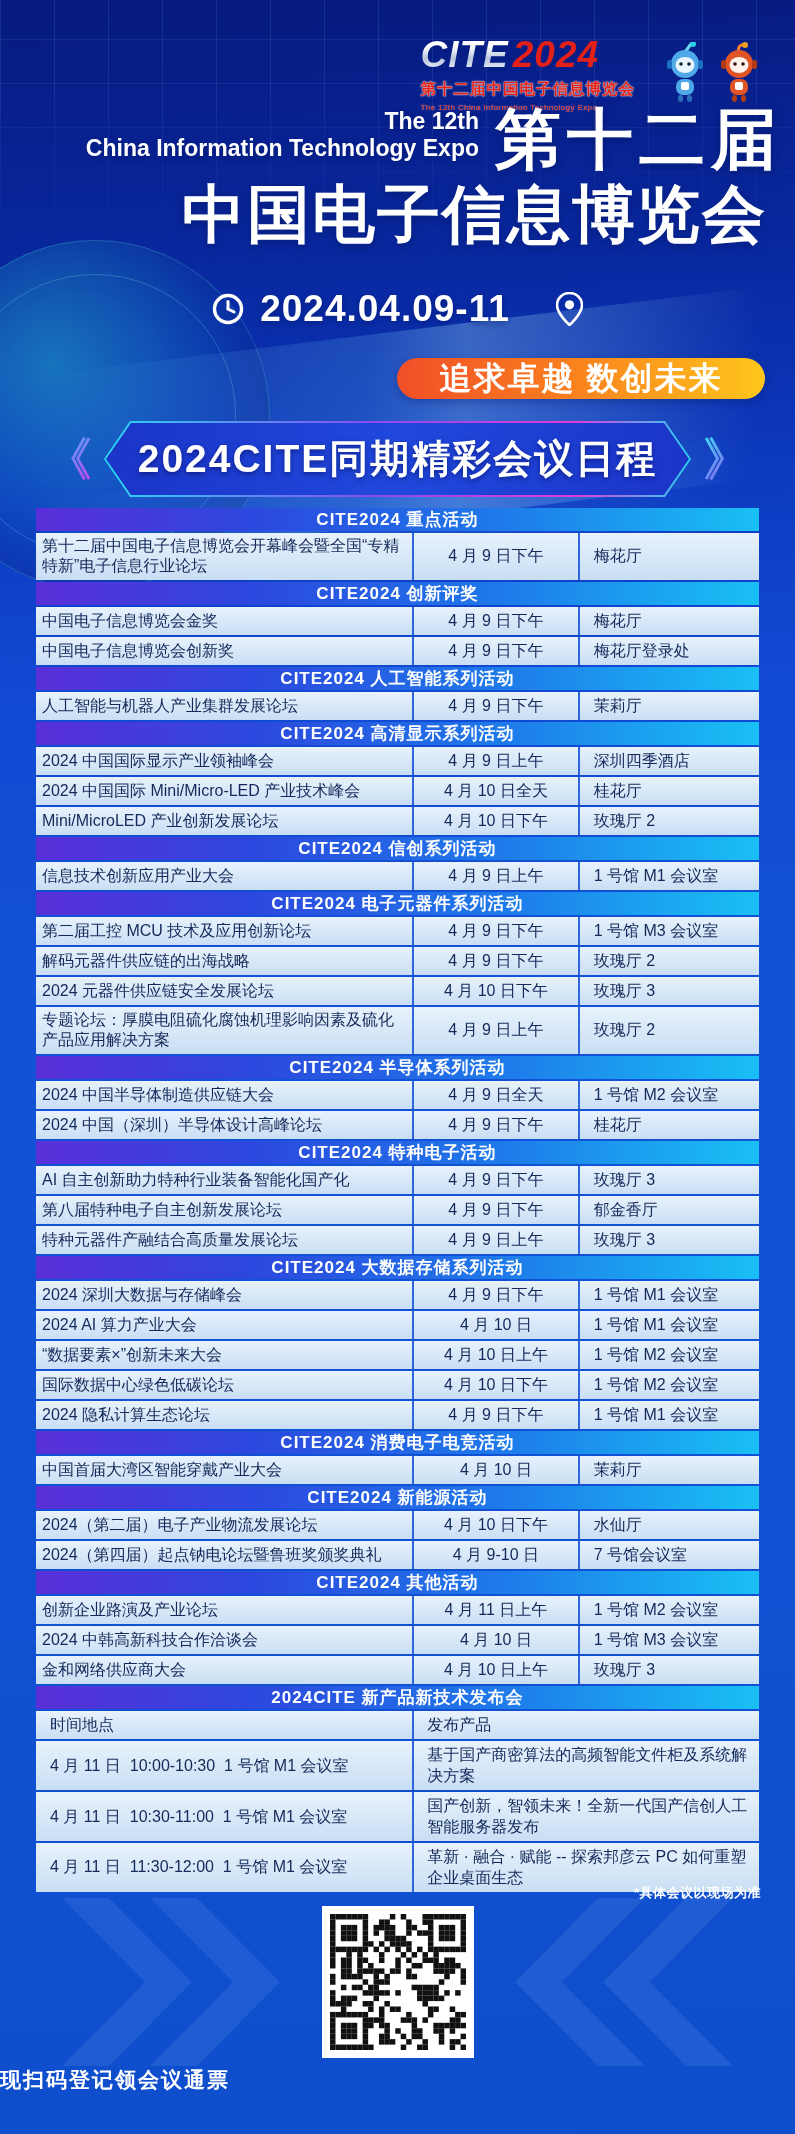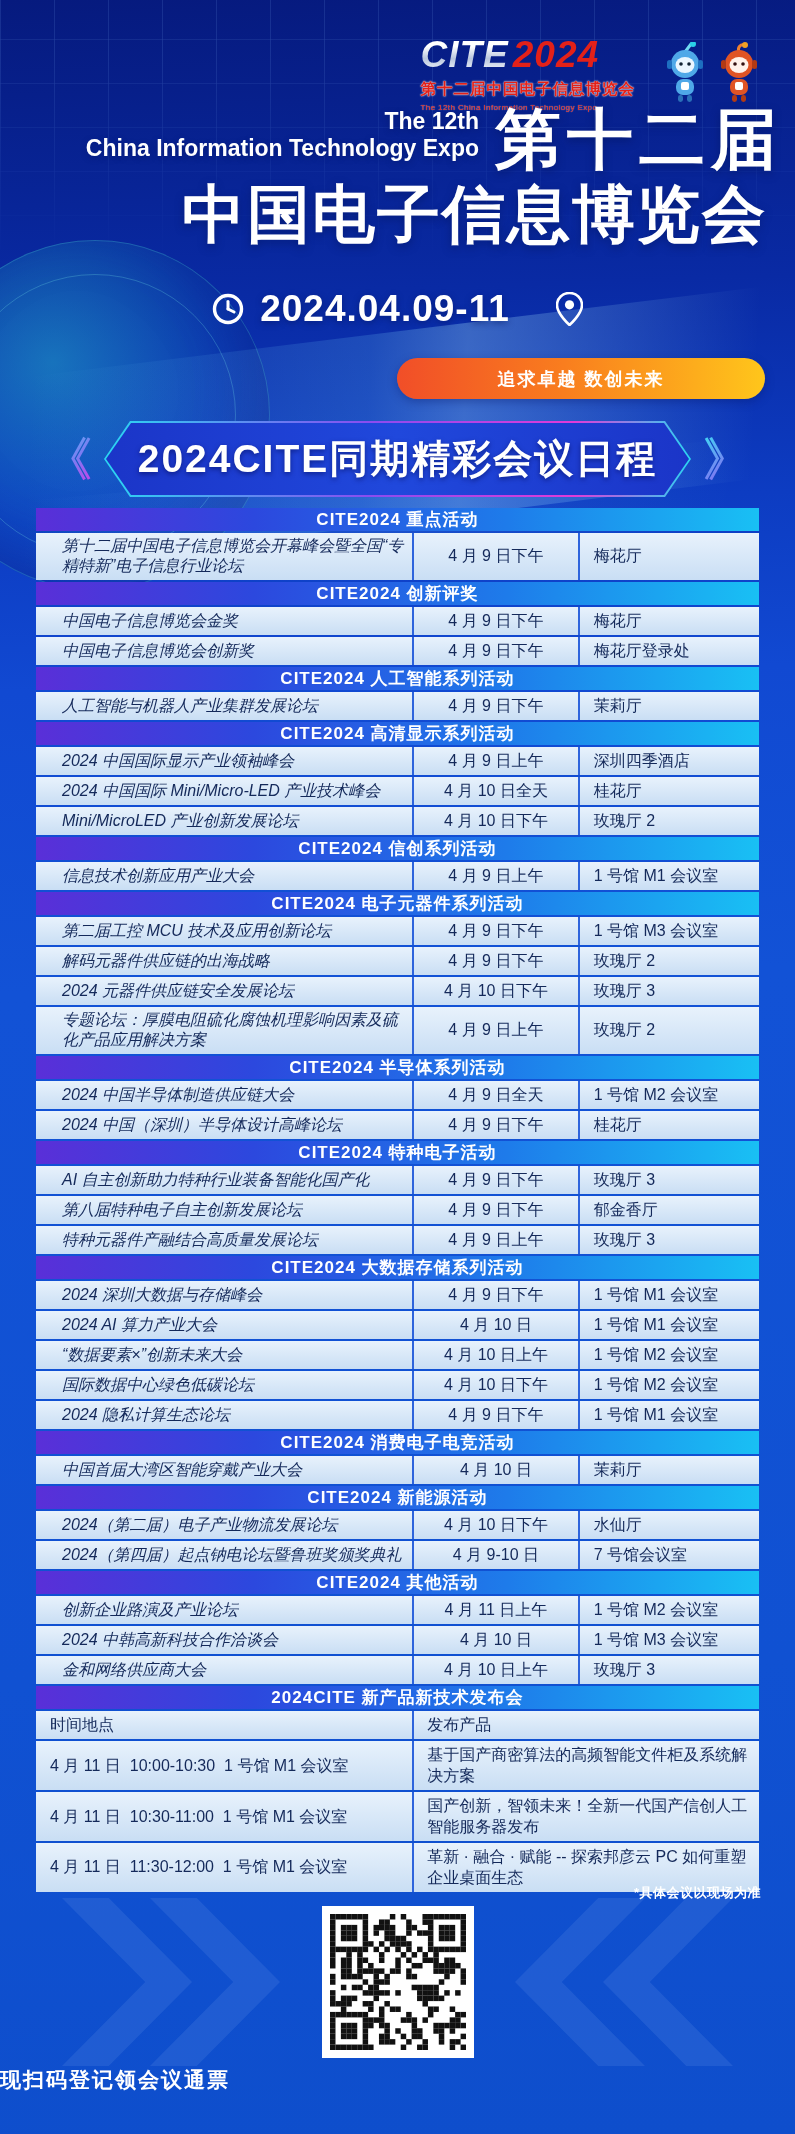--- a/index.html
+++ b/index.html
@@ -42,21 +42,21 @@
     text-shadow:0 3px 8px rgba(0,20,90,.5);}
   
   .date-row{position:absolute;left:0;top:288px;width:100%;display:flex;justify-content:center;align-items:center;gap:16px;color:#fff;}
   .date-text{font-size:37px;font-weight:900;letter-spacing:1px;text-shadow:0 2px 6px rgba(0,20,90,.5);}
   .venue-text{font-size:34px;font-weight:900;letter-spacing:1px;text-shadow:0 2px 6px rgba(0,20,90,.5);}
   .ico{flex:0 0 auto;display:block;}
   .venue-gap{width:14px;}
   
   .slogan{position:absolute;right:30px;top:358px;width:368px;height:41px;border-radius:21px;
     background:linear-gradient(90deg,#f14e28 0%,#f97d1e 45%,#ffc61b 100%);
-    display:flex;align-items:center;justify-content:center;color:#fff;font-size:18px;font-weight:800;letter-spacing:2px;
+    display:flex;align-items:center;justify-content:center;color:#fff;font-size:32px;font-weight:800;letter-spacing:2px;
     box-shadow:0 3px 10px rgba(0,20,100,.35);}
   
   .banner{position:absolute;left:38px;top:421px;width:719px;height:76px;}
   .banner .mark{position:absolute;top:8px;font-size:46px;font-weight:900;line-height:60px;
     background:linear-gradient(135deg,#37e6f4,#7a7df2 55%,#d337e8);
     -webkit-background-clip:text;background-clip:text;-webkit-text-fill-color:transparent;}
   .banner .mark.left{left:8px;}
   .banner .mark.right{right:8px;}
   .banner-frame{position:absolute;left:66px;right:66px;top:0;height:76px;
     background:linear-gradient(90deg,#29d8f2,#8a4cf0 45%,#e23ad8 80%,#29d8f2);
@@ -70,21 +70,21 @@
   .tbl{position:absolute;left:36px;right:36px;top:508px;display:flex;flex-direction:column;gap:2px;}
   .sec-h{min-height:23px;display:flex;align-items:center;justify-content:center;
     color:#fff;font-weight:800;font-size:17px;letter-spacing:1px;
     background:linear-gradient(90deg,#5a2fd8 0%,#2c48de 30%,#1e7bea 65%,#19c0f4 100%);}
   .t-row{display:flex;align-items:stretch;min-height:28px;
     background:linear-gradient(180deg,#e8f2fc 0%,#c9def4 100%);}
   .t-row.tall{min-height:42px;}
   .t-row.launch{min-height:48px;}
   .t-row.colhead{min-height:28px;}
   .c{color:#14295a;font-size:16px;line-height:1.28;display:flex;align-items:center;box-sizing:border-box;}
-  .c1{width:52.3%;padding:3px 8px 3px 26px;border-right:2px solid #2e64dc;font-style:italic;}
+  .c1{width:52.3%;padding:3px 8px 3px 6px;border-right:2px solid #2e64dc;}
   .c2{width:22.9%;justify-content:center;text-align:center;border-right:2px solid #2e64dc;padding:3px 2px;}
   .c3{width:24.8%;padding:3px 6px 3px 14px;}
   .l1{width:52.3%;padding:4px 8px 4px 14px;border-right:2px solid #2e64dc;white-space:pre-wrap;}
   .l2{width:47.7%;padding:4px 8px 4px 13px;}
   
   .note{position:absolute;right:34px;top:1884px;color:#fff;font-size:13px;font-weight:700;letter-spacing:.5px;}
   .qr-box{position:absolute;left:50%;top:1906px;transform:translateX(-50%);
     width:136px;height:136px;background:#fff;padding:8px;}
   .qr-box svg{display:block;fill:#111;}
   .qr-caption{position:absolute;left:0;top:2066px;width:100%;text-align:left;color:#fff;

